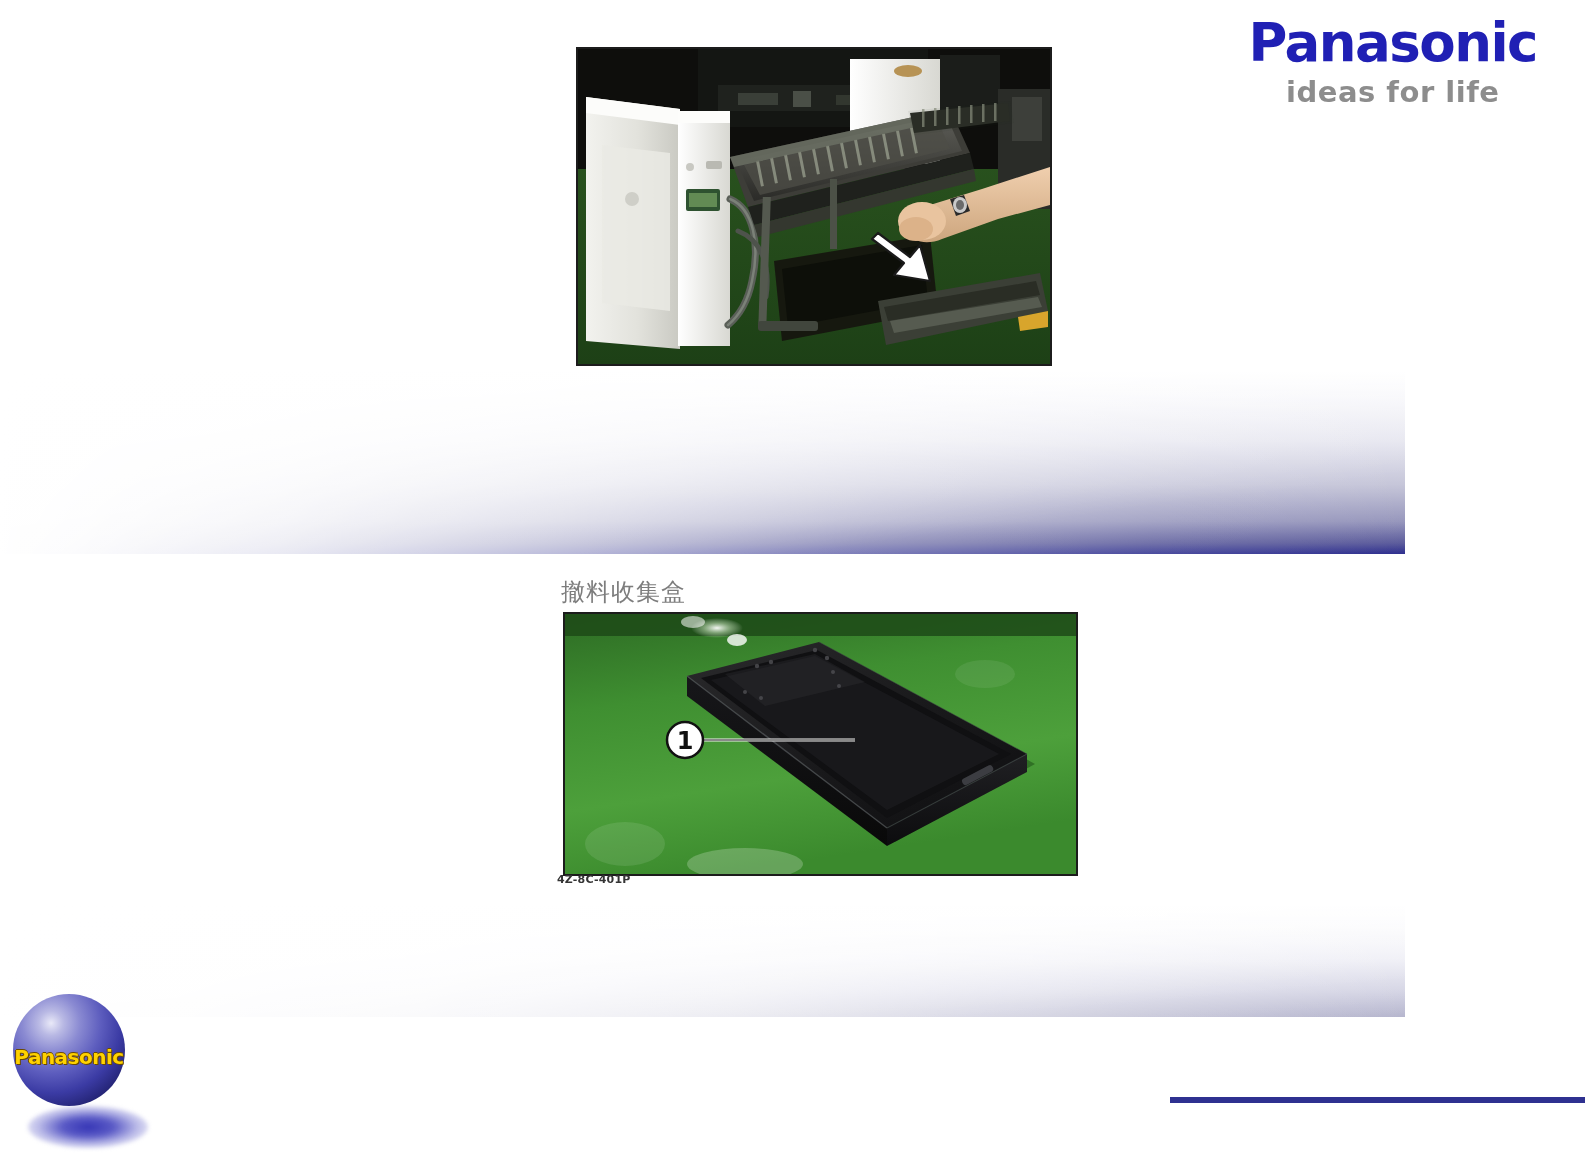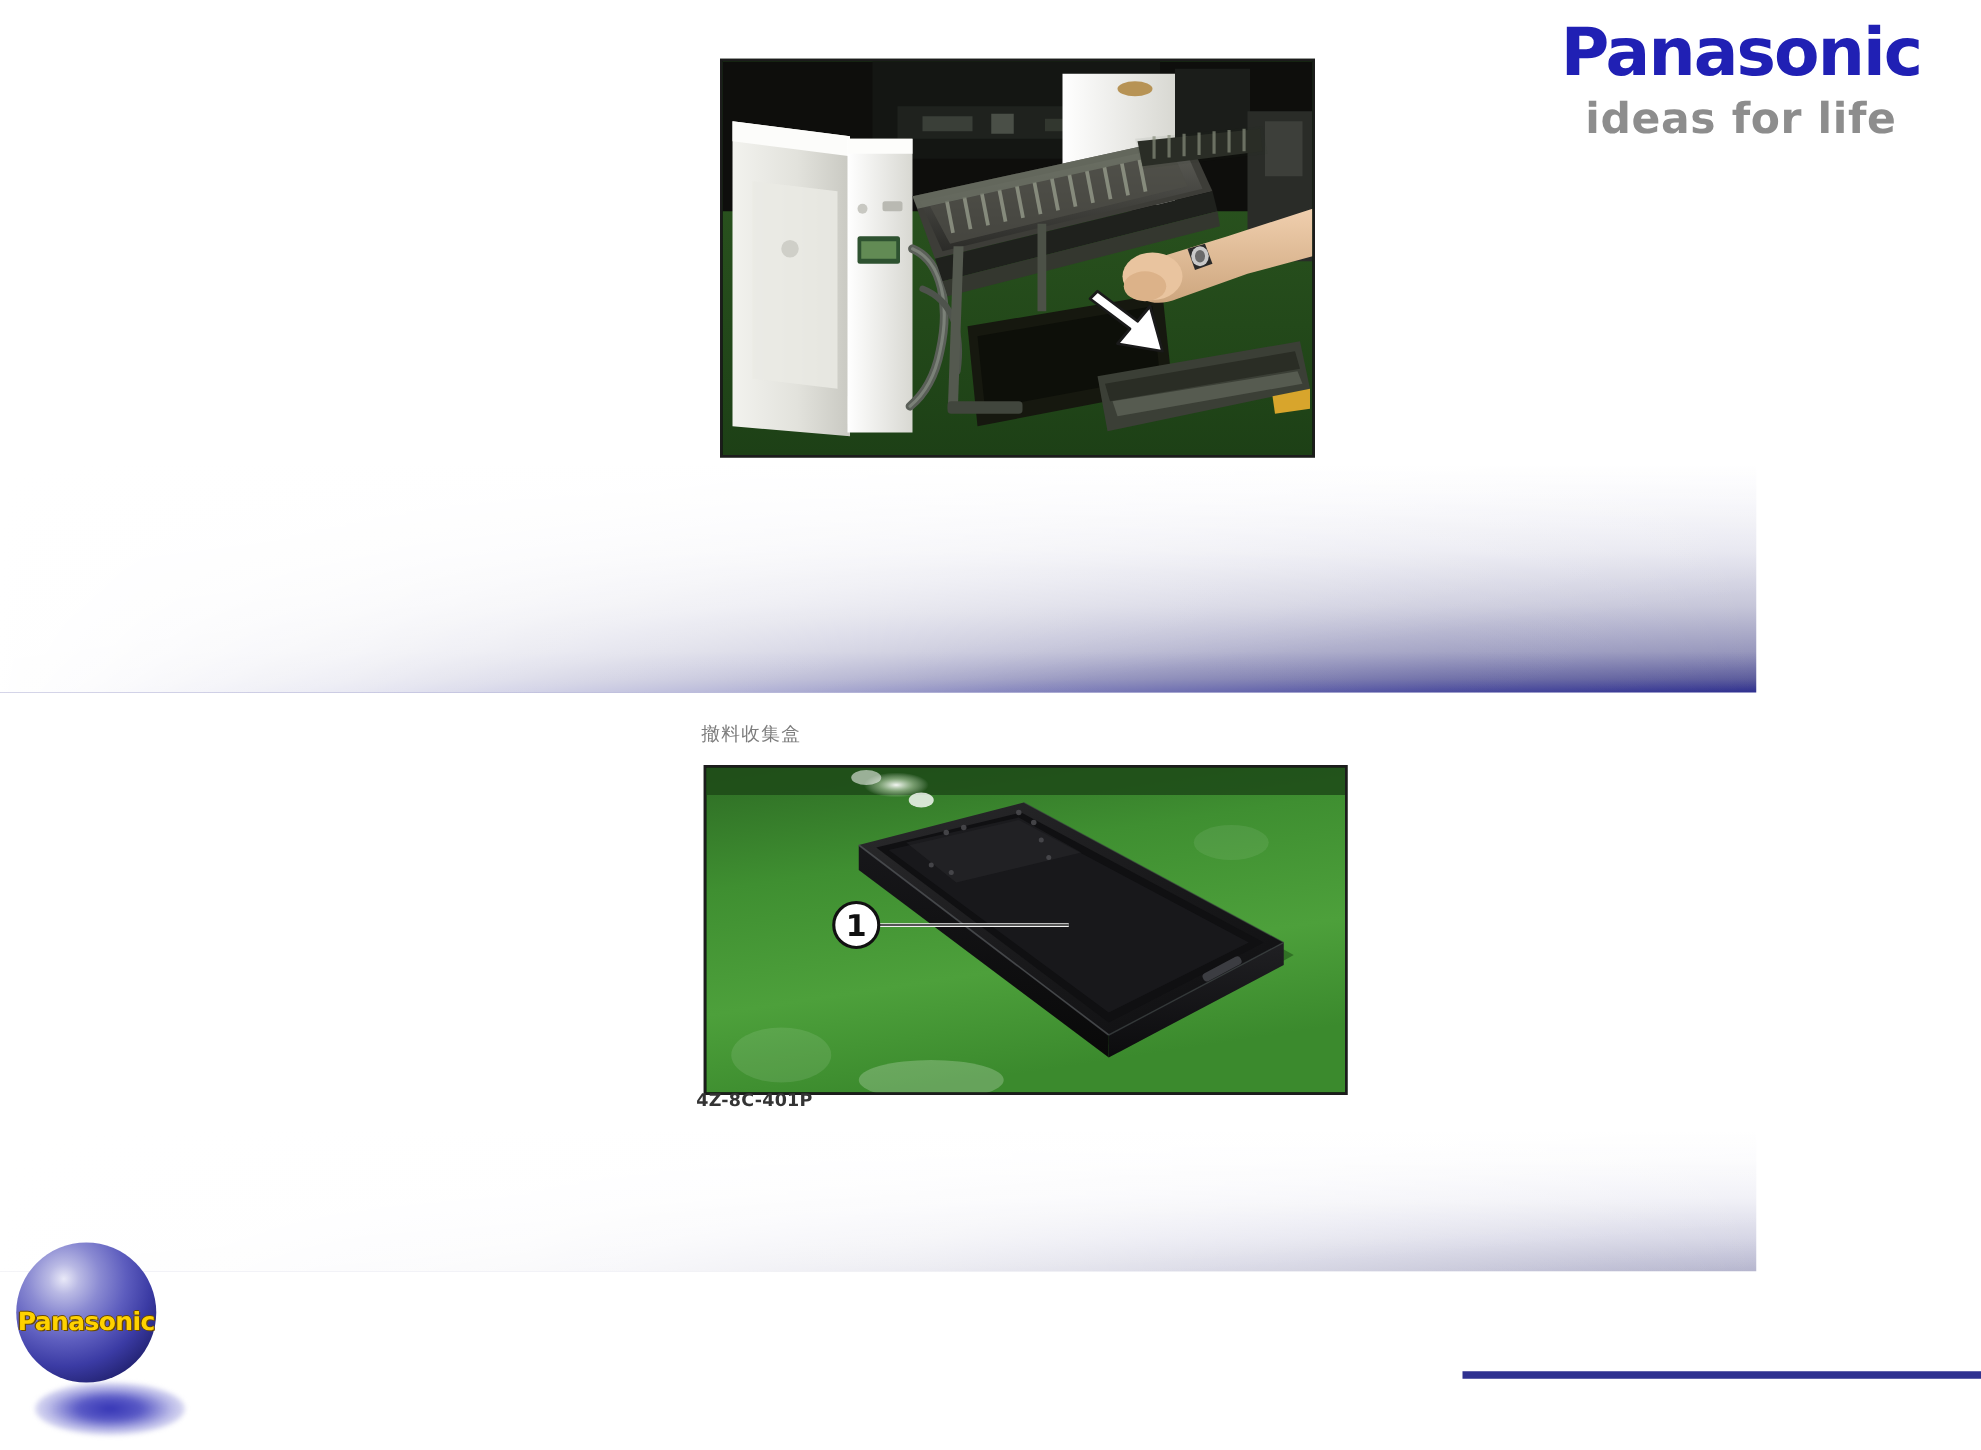--- a/index.html
+++ b/index.html
@@ -122,21 +122,21 @@
     font-family: "DejaVu Sans", sans-serif;
     font-weight: bold;
     font-size: 53px;
     letter-spacing: -1.5px;
     line-height: 1;
     color: #2020b4;
   }
   .brand-tagline {
     font-family: "DejaVu Sans", sans-serif;
     font-weight: bold;
-    font-size: 34px;
+    font-size: 29px;
     letter-spacing: 0.5px;
     line-height: 1;
     margin-top: 9px;
     color: #8d8d8d;
   }
 
   
   .photo-frame {
     position: absolute;
     border: 2px solid #1c1c1c;
@@ -162,33 +162,33 @@
     inset: 0;
     display: block;
   }
 
   
   .caption-cn {
     position: absolute;
     left: 561px;
     top: 580px;
     font-family: "DejaVu Sans", sans-serif;
-    font-size: 15px;
+    font-size: 24px;
     line-height: 1;
     color: #7d7d7d;
     white-space: nowrap;
     letter-spacing: 1px;
   }
   .part-number {
     position: absolute;
     left: 557px;
     top: 874px;
     font-family: "DejaVu Sans", sans-serif;
     font-weight: bold;
-    font-size: 14px;
+    font-size: 11px;
     line-height: 1;
     color: #343434;
     white-space: nowrap;
     letter-spacing: 0.2px;
   }
 
   
   .footer-band {
     position: absolute;
     left: 0;

